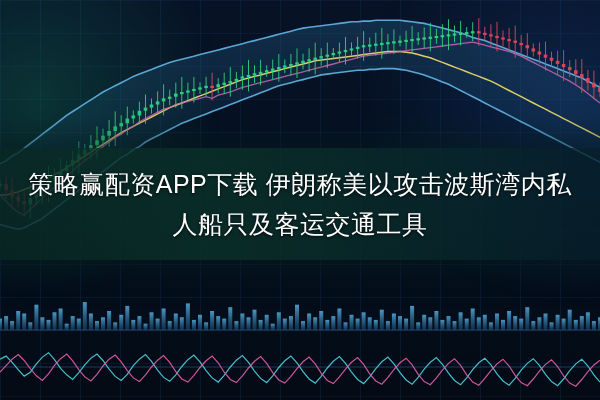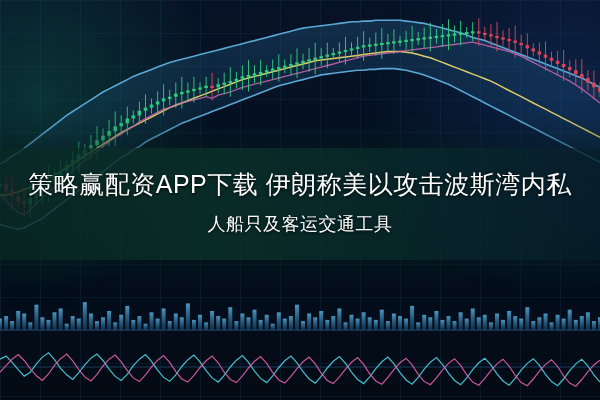--- a/index.html
+++ b/index.html
@@ -75,21 +75,21 @@
   }
   .title-line {
     color: #ffffff;
     font-size: 25px;
     line-height: 34px;
     letter-spacing: 0.5px;
     text-align: center;
     text-shadow: 0 1px 3px rgba(0,0,0,0.85);
     white-space: nowrap;
   }
-  .title-line.l2 { font-size: 18px; }
+  .title-line.l2 { font-size: 25px; }
 </style>
 </head>
 <body>
 
 <div id="stage">
 
   <div class="chart-bg"></div>
   <div class="grid-layer"></div>
   <div class="glow-left"></div>
   <div class="glow-right"></div>

